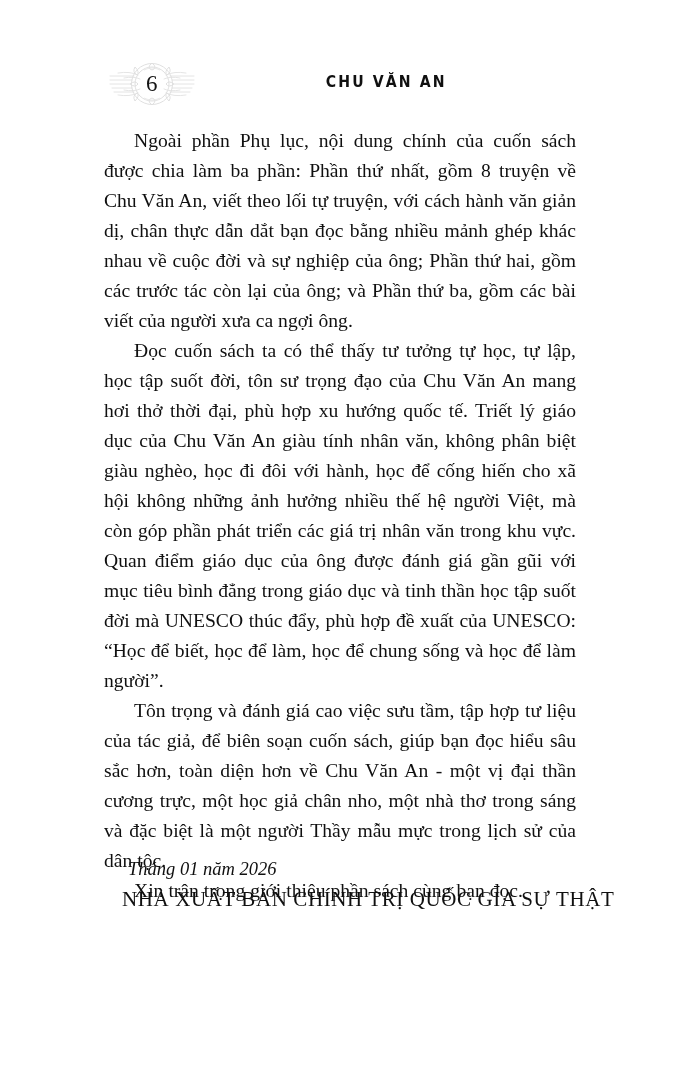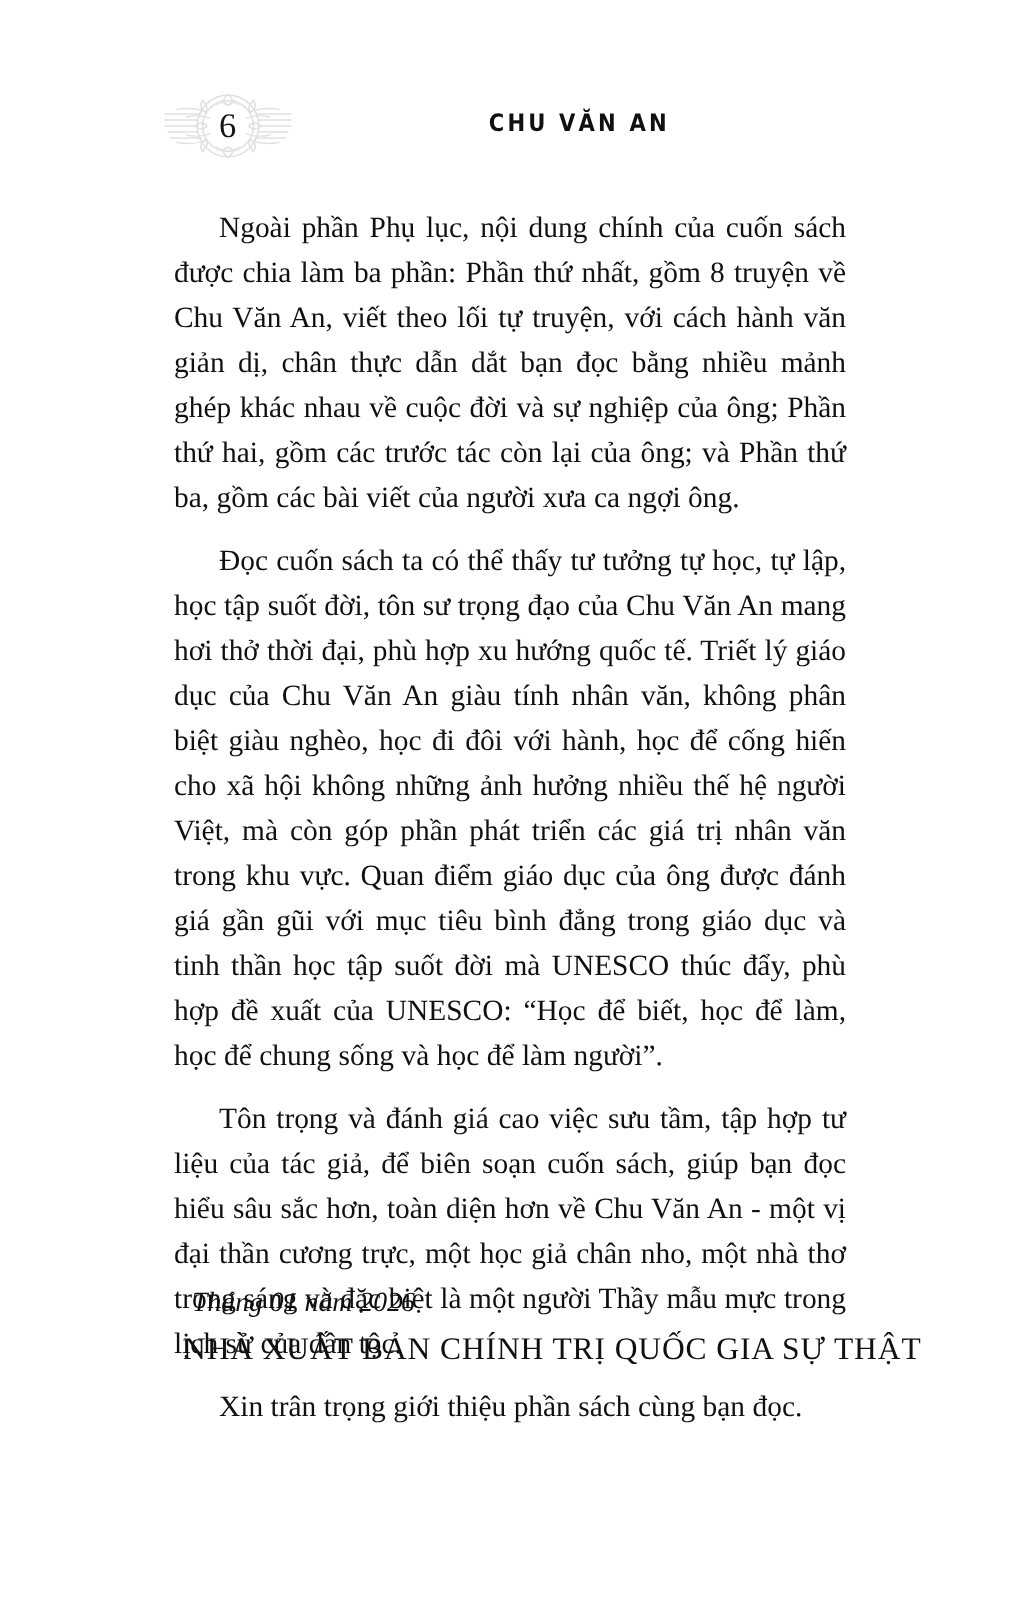--- a/index.html
+++ b/index.html
@@ -85,21 +85,21 @@
 
   
   .text-block {
     position: absolute;
     left: 104px;
     top: 126px;
     width: 472px;
   }
 
   p.para {
-    margin: 12px;
+    margin: 0;
     font-size: 19.6px;
     line-height: 30px;
     text-align: justify;
     text-align-last: left;
     text-indent: 30px;
     color: #101010;
     word-spacing: 0.1px;
     hyphens: none;
   }
 

